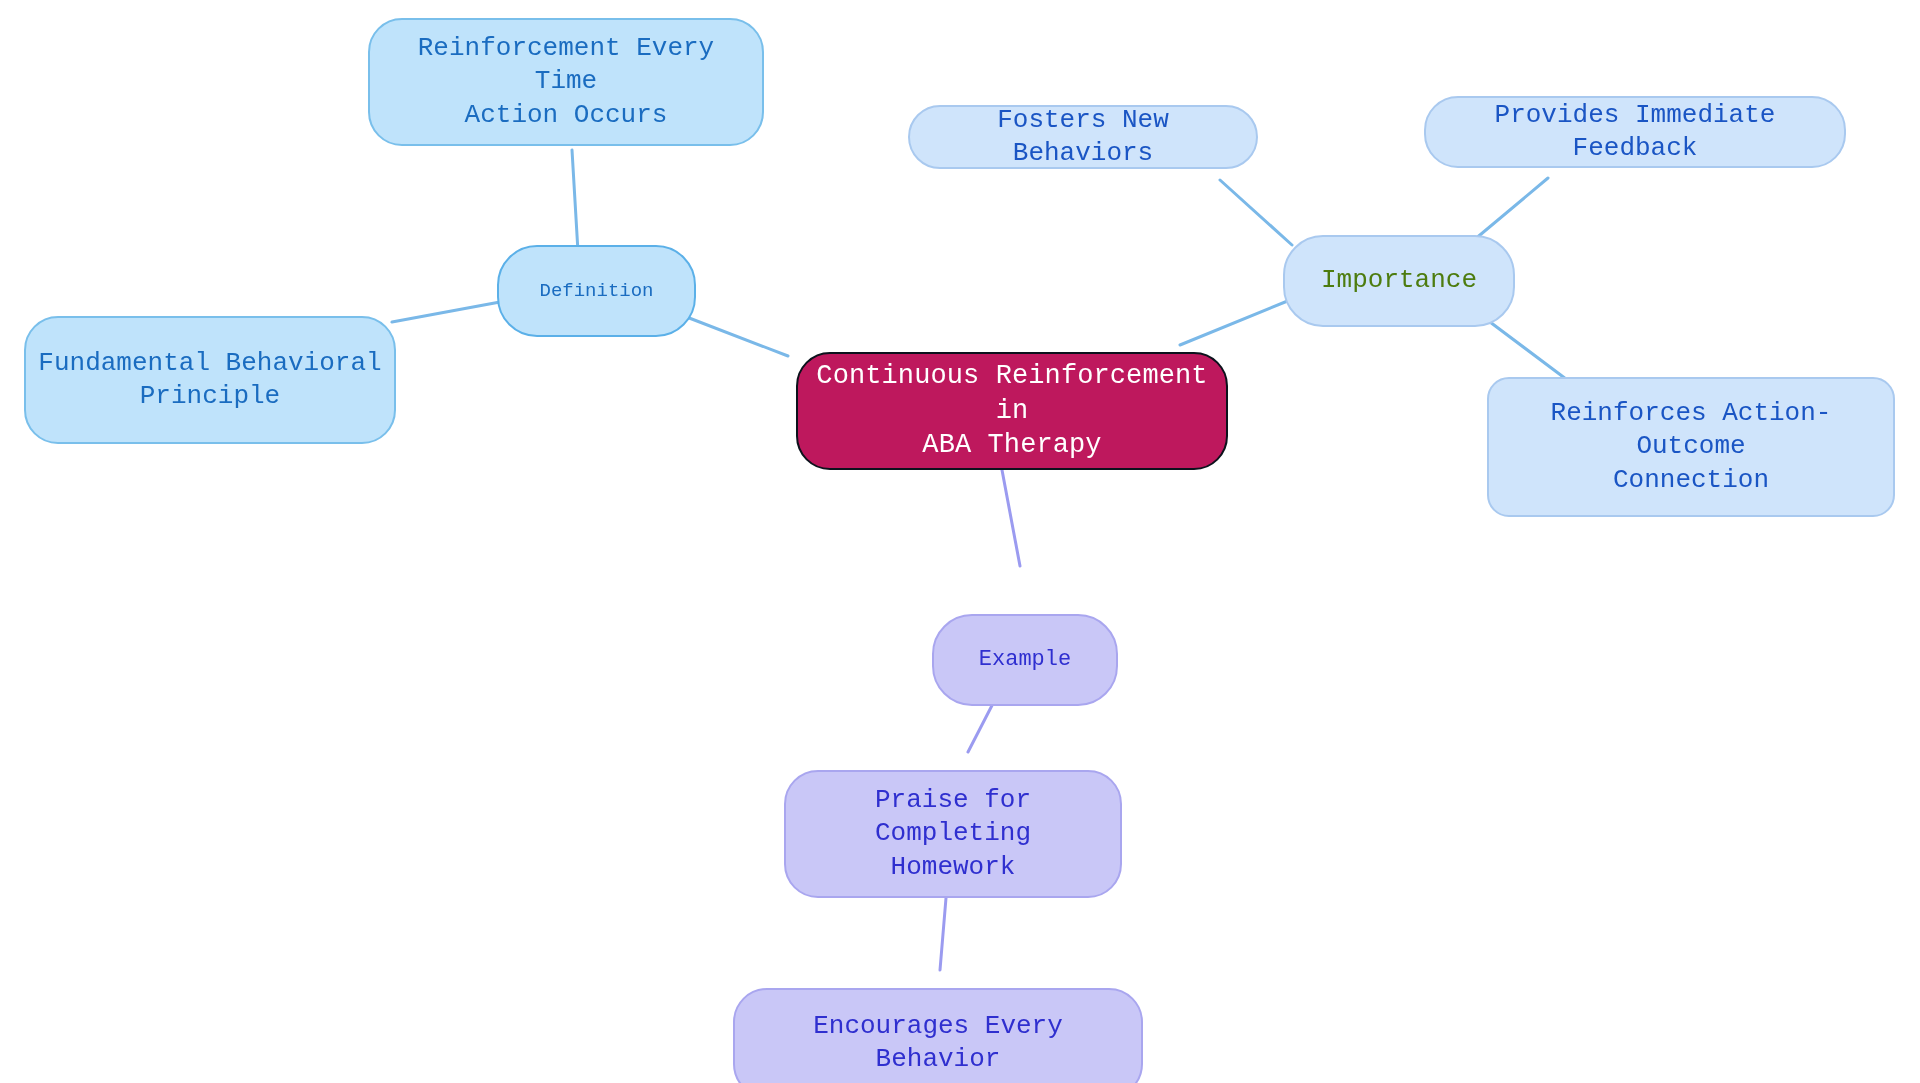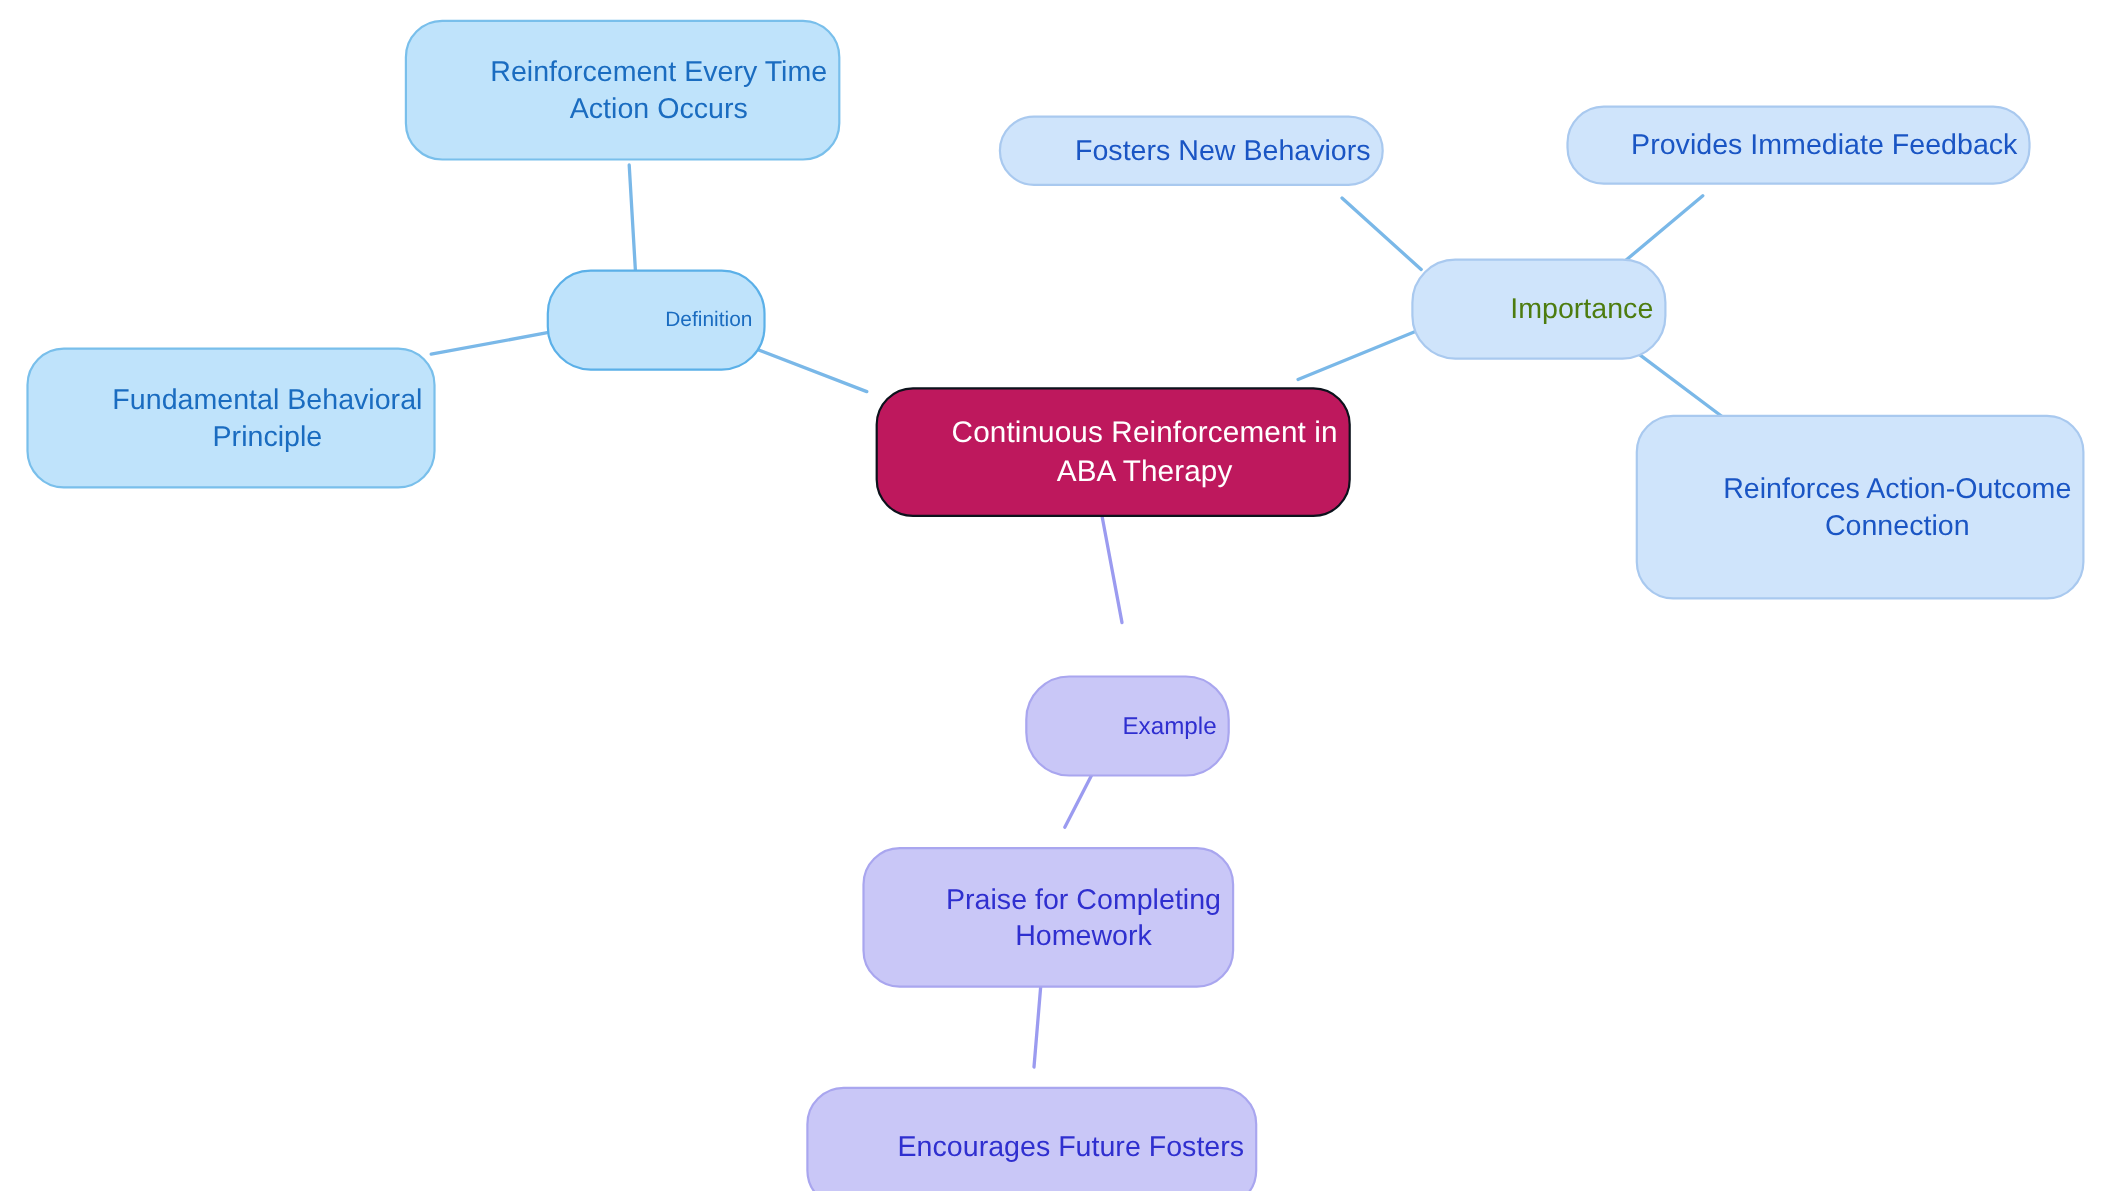--- a/index.html
+++ b/index.html
@@ -23,26 +23,27 @@
     top: 0;
     width: 1920px;
     height: 1083px;
     pointer-events: none;
   }
   .node {
     position: absolute;
     box-sizing: border-box;
     display: flex;
     align-items: center;
-    justify-content: flex-end;
+    justify-content: center;
     text-align: center;
     border-style: solid;
     border-width: 2px;
     white-space: pre-line;
     line-height: 1.28;
+    font-family: Liberation Mono, monospace;
   }
   .node-root {
     background: #0c121c;
     border-color: #0c121c;
     color: #ffffff;
     border-radius: 34px;
     font-size: 27px;
     letter-spacing: 0.1px;
   }
   .node-branch-blue {
@@ -116,21 +117,21 @@
       <div class="node node-root" style="left: 796px; top: 352px; width: 432px; height: 118px; background: #be185d; color: rgb(255, 255, 255);"><span class="node-label">Continuous Reinforcement in
 ABA Therapy</span></div>
       <div class="node node-branch-blue" style="left: 497px; top: 245px; width: 199px; height: 92px; background: rgb(191, 227, 251); border-color: rgb(91, 176, 232); color: rgb(26, 108, 192);"><span class="node-label">Definition</span></div>
       <div class="node node-leaf-blue" style="left: 368px; top: 18px; width: 396px; height: 128px; background: rgb(191, 227, 251); border-color: rgb(121, 191, 235); color: rgb(26, 108, 192);"><span class="node-label">Reinforcement Every Time
 Action Occurs</span></div>
       <div class="node node-leaf-blue" style="left: 24px; top: 316px; width: 372px; height: 128px; background: rgb(191, 227, 251); border-color: rgb(121, 191, 235); color: rgb(26, 108, 192);"><span class="node-label">Fundamental Behavioral
 Principle</span></div>
       <div class="node node-branch-paleblue" style="left: 1283px; top: 235px; width: 232px; height: 92px; background: rgb(207, 228, 251); border-color: rgb(169, 201, 239); color: #4d7c0f;"><span class="node-label">Importance</span></div>
       <div class="node node-leaf-paleblue" style="left: 908px; top: 105px; width: 350px; height: 64px; background: rgb(207, 228, 251); border-color: rgb(169, 201, 239); color: rgb(26, 85, 196);"><span class="node-label">Fosters New Behaviors</span></div>
       <div class="node node-leaf-paleblue" style="left: 1424px; top: 96px; width: 422px; height: 72px; background: rgb(207, 228, 251); border-color: rgb(169, 201, 239); color: rgb(26, 85, 196);"><span class="node-label">Provides Immediate Feedback</span></div>
-      <div class="node node-leaf-paleblue" style="left: 1487px; top: 377px; width: 408px; height: 168px; background: rgb(207, 228, 251); border-color: rgb(169, 201, 239); color: rgb(26, 85, 196);"><span class="node-label">Reinforces Action-Outcome
+      <div class="node node-leaf-paleblue" style="left: 1487px; top: 377px; width: 408px; height: 140px; background: rgb(207, 228, 251); border-color: rgb(169, 201, 239); color: rgb(26, 85, 196); border-radius: 22px;"><span class="node-label">Reinforces Action-Outcome
 Connection</span></div>
       <div class="node node-branch-purple" style="left: 932px; top: 566px; width: 186px; height: 92px; background: rgb(201, 199, 247); border-color: rgb(169, 166, 239); color: rgb(47, 47, 208);"><span class="node-label">Example</span></div>
       <div class="node node-leaf-purple" style="left: 784px; top: 750px; width: 338px; height: 128px; background: rgb(201, 199, 247); border-color: rgb(169, 166, 239); color: rgb(47, 47, 207);"><span class="node-label">Praise for Completing
 Homework</span></div>
-      <div class="node node-leaf-purple" style="left: 733px; top: 968px; width: 410px; height: 110px; background: rgb(201, 199, 247); border-color: rgb(169, 166, 239); color: rgb(47, 47, 207);"><span class="node-label">Encourages Future Fosters</span></div>
+      <div class="node node-leaf-purple" style="left: 733px; top: 968px; width: 410px; height: 110px; background: rgb(201, 199, 247); border-color: rgb(169, 166, 239); color: rgb(47, 47, 207);"><span class="node-label">Encourages Every Behavior</span></div>
     </div>
 
 </div>
 
 </body></html>

